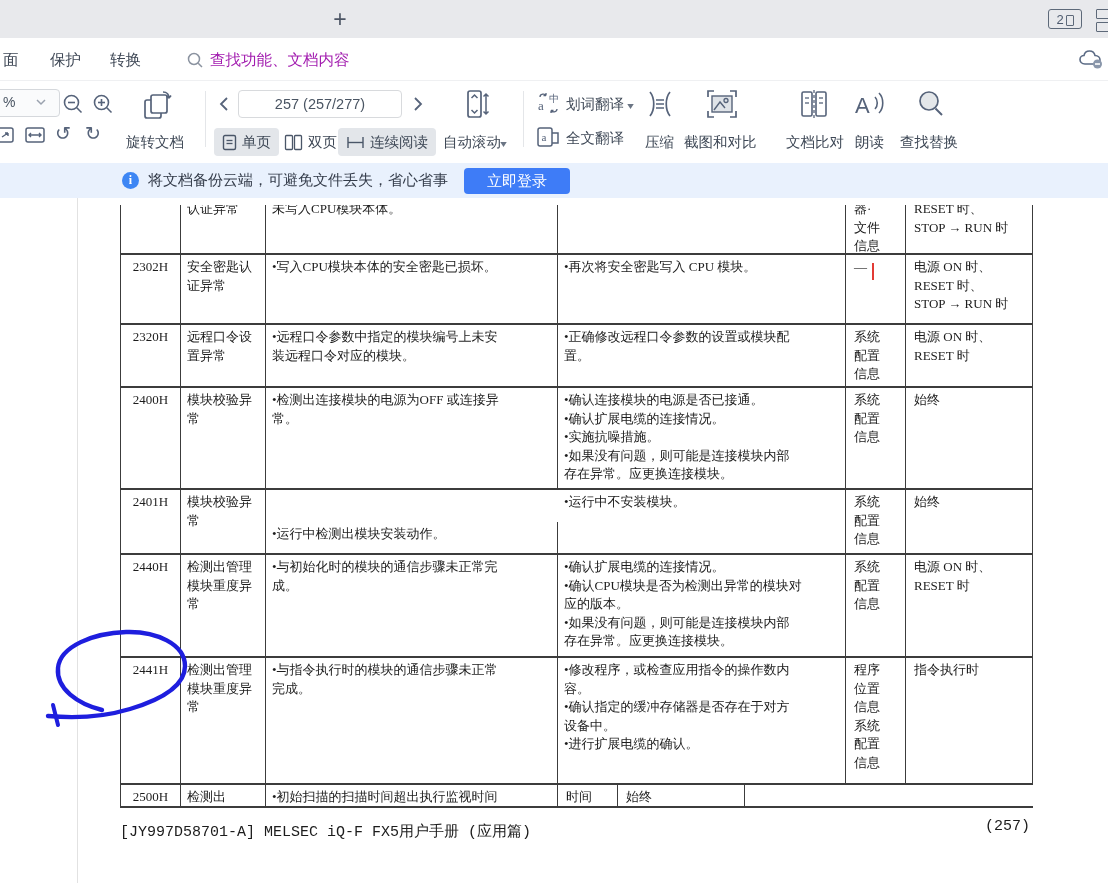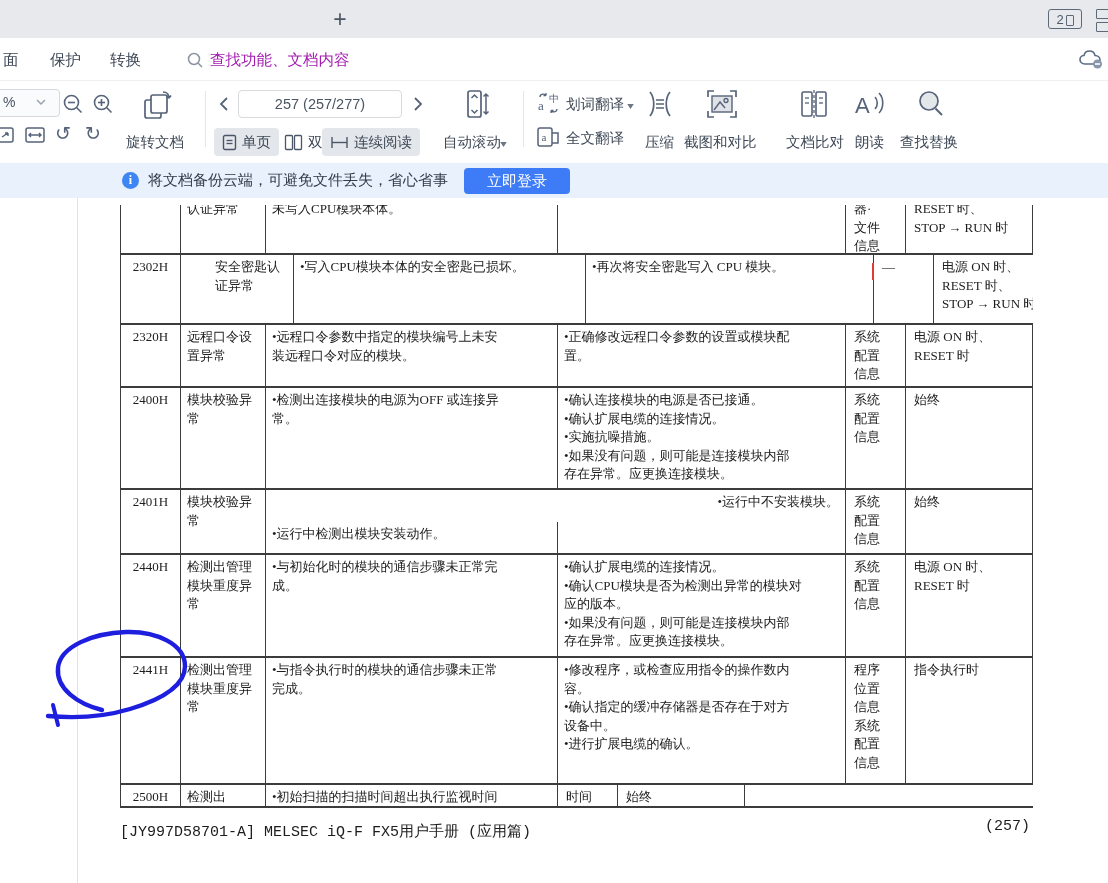--- a/index.html
+++ b/index.html
@@ -163,21 +163,21 @@
       <span>单页</span>
     </span>
     <span class="view-btn" style="left:276px;">
       <svg width="19" height="17" viewBox="0 0 19 17">
         <rect x="1.5" y="1.5" width="7" height="14" rx="1" fill="none" stroke="#4a5668" stroke-width="1.3"></rect>
         <rect x="10.5" y="1.5" width="7" height="14" rx="1" fill="none" stroke="#4a5668" stroke-width="1.3"></rect>
       </svg>
       <span>双页</span>
         <span class="caret-down">▾</span>
     </span>
-    <span class="view-btn sel" style="left:322px;">
+    <span class="view-btn sel" style="left:338px;">
       <svg width="19" height="15" viewBox="0 0 19 15">
         <line x1="2" y1="2" x2="2" y2="13" stroke="#4a5668" stroke-width="1.4"></line>
         <line x1="17" y1="2" x2="17" y2="13" stroke="#4a5668" stroke-width="1.4"></line>
         <line x1="2" y1="7.5" x2="17" y2="7.5" stroke="#4a5668" stroke-width="1.4"></line>
       </svg>
       <span>连续阅读</span>
     </span>
 
     <span class="abs" style="left:462px;top:5px;">
       <svg width="30" height="36" viewBox="0 0 30 36">
@@ -277,21 +277,21 @@
           <div class="t-cell c2" style="width: 292px;"><span>未写入CPU模块本体。</span></div>
           <div class="t-cell c3" style="width: 288px;"><span></span></div>
           <div class="t-cell c4" style="width: 60px;"><span>器·
 文件
 信息</span></div>
           <div class="t-cell c5" style="width: 127px;"><span>RESET 时、
 STOP → RUN 时</span></div>
         </div>
         <div class="t-row" style="height: 70px;">
           <div class="t-cell c0" style="width: 60px;"><span>2302H</span></div>
-          <div class="t-cell c1" style="width: 85px; margin-left: 28px;"><span>安全密匙认证异常</span></div>
+          <div class="t-cell c1" style="width: 85px;"><span>安全密匙认证异常</span></div>
           <div class="t-cell c2" style="width: 292px;"><span>•写入CPU模块本体的安全密匙已损坏。</span></div>
           <div class="t-cell c3" style="width: 288px;"><span>•再次将安全密匙写入 CPU 模块。</span></div>
           <div class="t-cell c4" style="width: 60px;"><span>—</span></div>
           <div class="t-cell c5" style="width: 127px;"><span>电源 ON 时、
 RESET 时、
 STOP → RUN 时</span></div>
         </div>
         <div class="t-row" style="height: 63px;">
           <div class="t-cell c0" style="width: 60px;"><span>2320H</span></div>
           <div class="t-cell c1" style="width: 85px;"><span>远程口令设置异常</span></div>
@@ -317,21 +317,21 @@
 存在异常。应更换连接模块。</span></div>
           <div class="t-cell c4" style="width: 60px;"><span>系统
 配置
 信息</span></div>
           <div class="t-cell c5" style="width: 127px;"><span>始终</span></div>
         </div>
         <div class="t-row" style="height: 65px;">
           <div class="t-cell c0" style="width: 60px;"><span>2401H</span></div>
           <div class="t-cell c1" style="width: 85px;"><span>模块校验异常</span></div>
           <div class="t-cell c2" style="width: 292px; margin-top: 32px;"><span>•运行中检测出模块安装动作。</span></div>
-          <div class="t-cell c3" style="width: 288px; text-align: right;"><span>•运行中不安装模块。</span></div>
+          <div class="t-cell c3" style="width: 288px;"><span>•运行中不安装模块。</span></div>
           <div class="t-cell c4" style="width: 60px;"><span>系统
 配置
 信息</span></div>
           <div class="t-cell c5" style="width: 127px;"><span>始终</span></div>
         </div>
         <div class="t-row" style="height: 103px;">
           <div class="t-cell c0" style="width: 60px;"><span>2440H</span></div>
           <div class="t-cell c1" style="width: 85px;"><span>检测出管理模块重度异常</span></div>
           <div class="t-cell c2" style="width: 292px;"><span>•与初始化时的模块的通信步骤未正常完
 成。</span></div>

